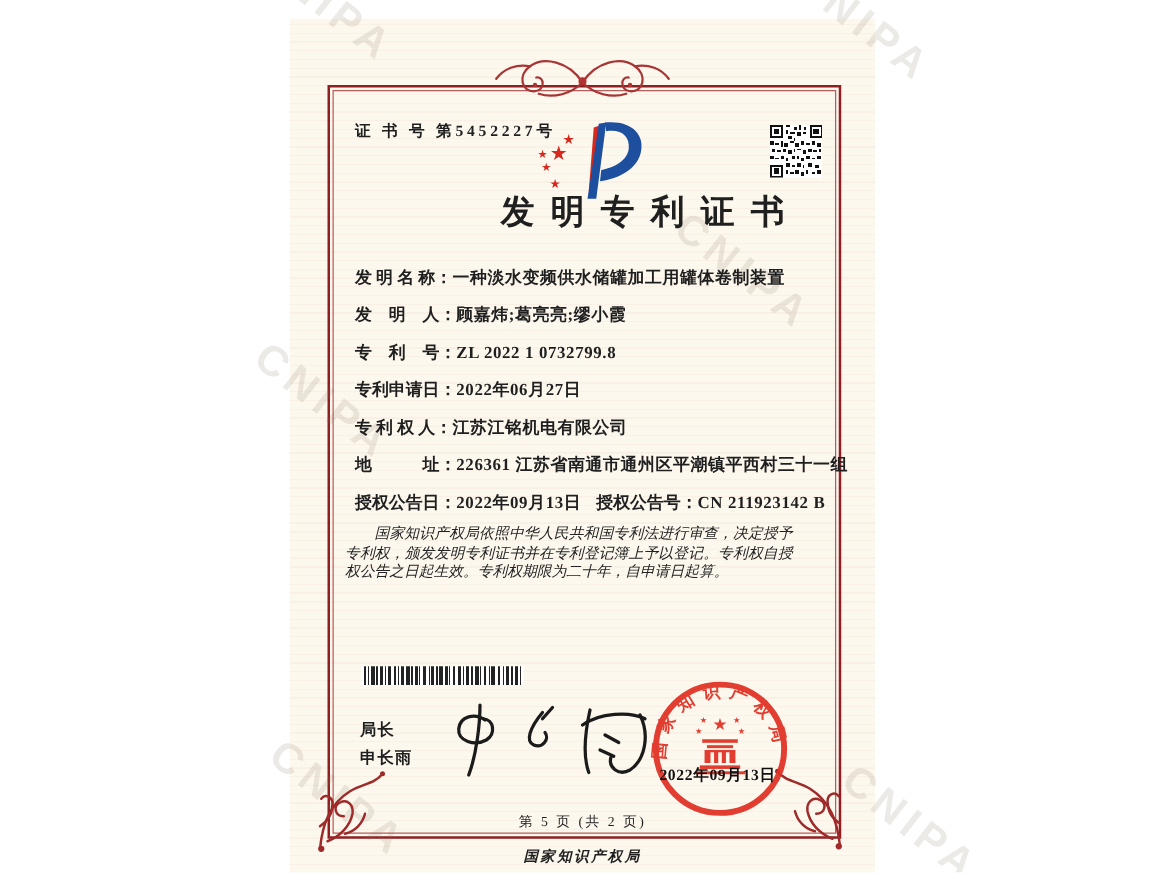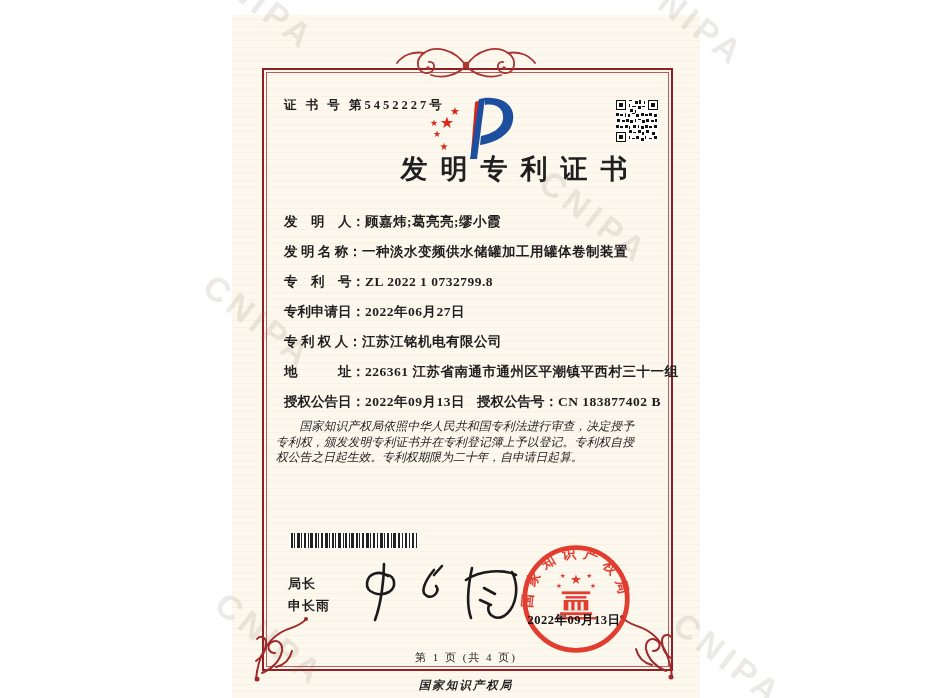--- a/index.html
+++ b/index.html
@@ -211,39 +211,39 @@
         <rect x="20" y="25" width="1" height="2"></rect>
           <rect x="23" y="26" width="2" height="1"></rect>
         <rect x="26" y="25" width="2" height="2"></rect>
       </g>
     </svg>
 
     <div class="title">发明专利证书</div>
 
     <div class="fields">
       <div class="frow">
+        <span class="flabel">发 明 名 称：</span><span class="fvalue">一种淡水变频供水储罐加工用罐体卷制装置</span>
+      </div>
+      <div class="frow">
         <span class="flabel">发　明　人：</span><span class="fvalue">顾嘉炜;葛亮亮;缪小霞</span>
       </div>
       <div class="frow">
-        <span class="flabel">发 明 名 称：</span><span class="fvalue">一种淡水变频供水储罐加工用罐体卷制装置</span>
-      </div>
-      <div class="frow">
         <span class="flabel">专　利　号：</span><span class="fvalue">ZL 2022 1 0732799.8</span>
       </div>
       <div class="frow">
         <span class="flabel">专利申请日：</span><span class="fvalue">2022年06月27日</span>
       </div>
       <div class="frow">
         <span class="flabel">专 利 权 人：</span><span class="fvalue">江苏江铭机电有限公司</span>
       </div>
       <div class="frow">
         <span class="flabel">地　　　址：</span><span class="fvalue">226361 江苏省南通市通州区平潮镇平西村三十一组</span>
       </div>
       <div class="frow">
-        <span class="flabel">授权公告日：</span><span class="fvalue">2022年09月13日</span><span class="pair2">授权公告号：</span><span class="fvalue">CN 183877402 B</span>
+        <span class="flabel">授权公告日：</span><span class="fvalue">2022年09月13日</span><span class="pair2">授权公告号：</span><span class="fvalue">CN 211923142 B</span>
       </div>
     </div>
 
     <div class="body-text">
       <p>国家知识产权局依照中华人民共和国专利法进行审查，决定授予专利权，颁发发明专利证书并在专利登记簿上予以登记。专利权自授权公告之日起生效。专利权期限为二十年，自申请日起算。</p>
     </div>
 
     <svg class="barcode" viewBox="0 0 130 15" preserveAspectRatio="none" shape-rendering="crispEdges">
       <rect width="130" height="15" fill="#fff"></rect>
       <g fill="#222">
@@ -325,17 +325,17 @@
         <rect x="47" y="61" width="26" height="11"></rect>
         <rect x="52" y="63" width="3" height="9" fill="#fdf8ee"></rect>
         <rect x="58.5" y="63" width="3" height="9" fill="#fdf8ee"></rect>
         <rect x="65" y="63" width="3" height="9" fill="#fdf8ee"></rect>
         <rect x="43" y="74" width="34" height="3"></rect>
         <rect x="39" y="79" width="42" height="2.5"></rect>
       </g>
     </svg>
     <div class="seal-date">2022年09月13日</div>
 
-    <div class="page-no">第 1 页 (共 4 页)</div>
+    <div class="page-no">第 5 页 (共 2 页)</div>
     <div class="footer-note">国家知识产权局</div>
 
   </div>
 </div>
 
 </body></html>

